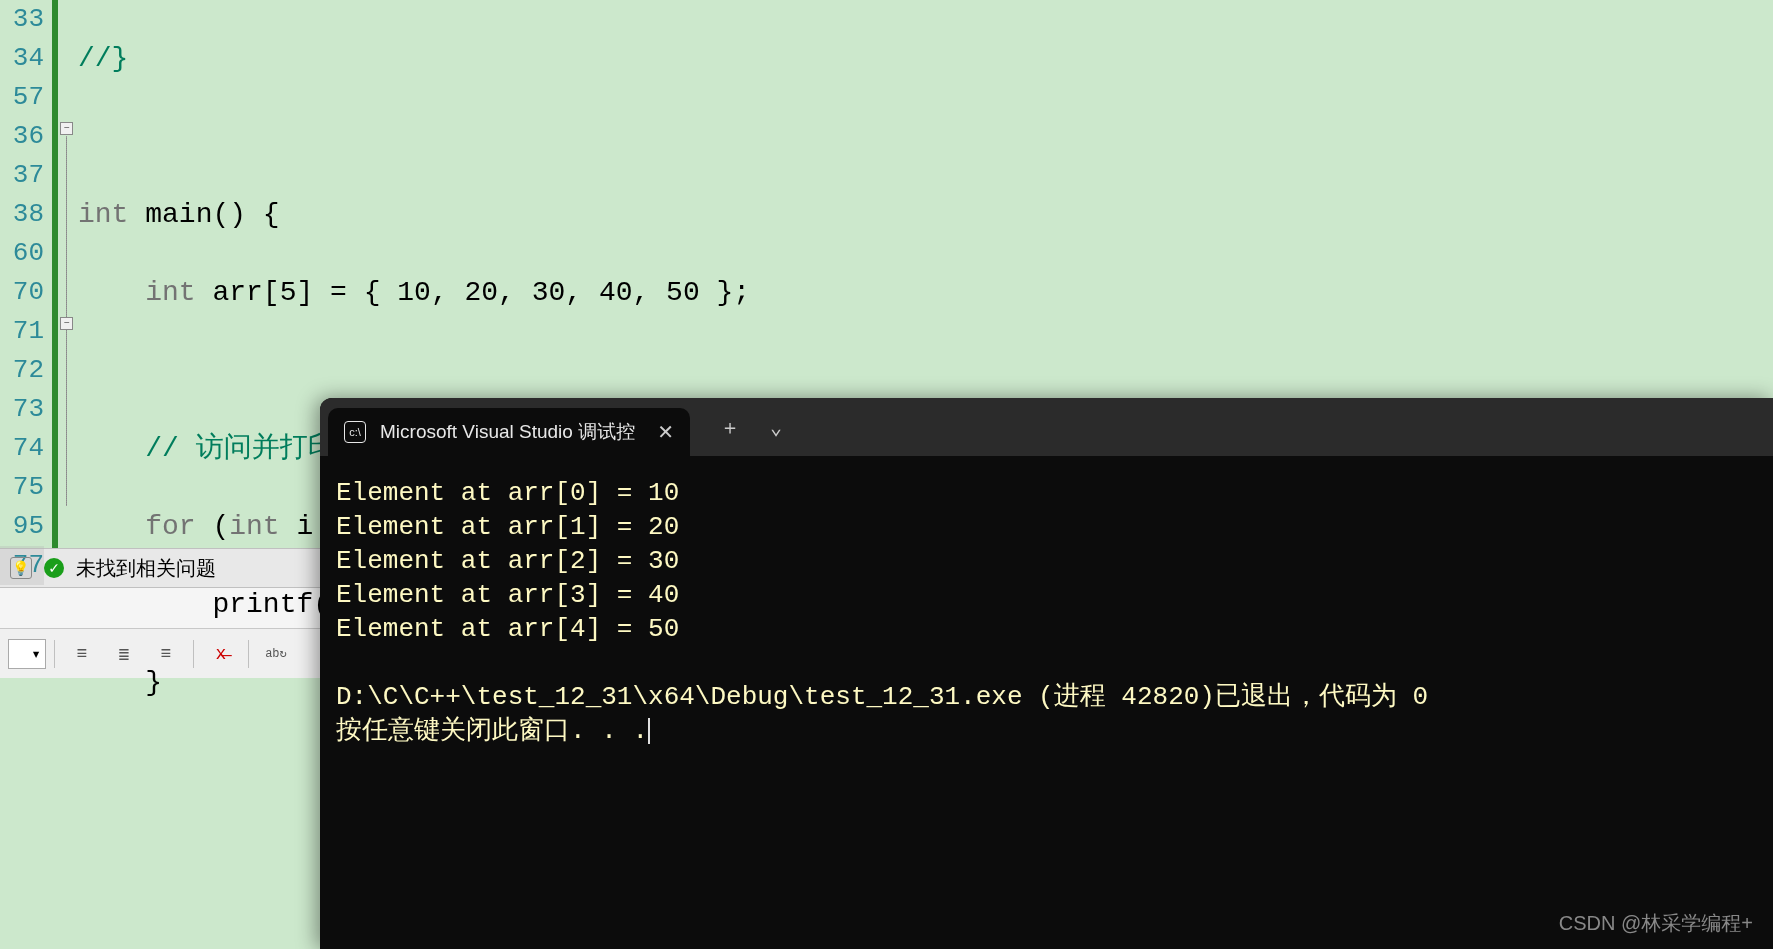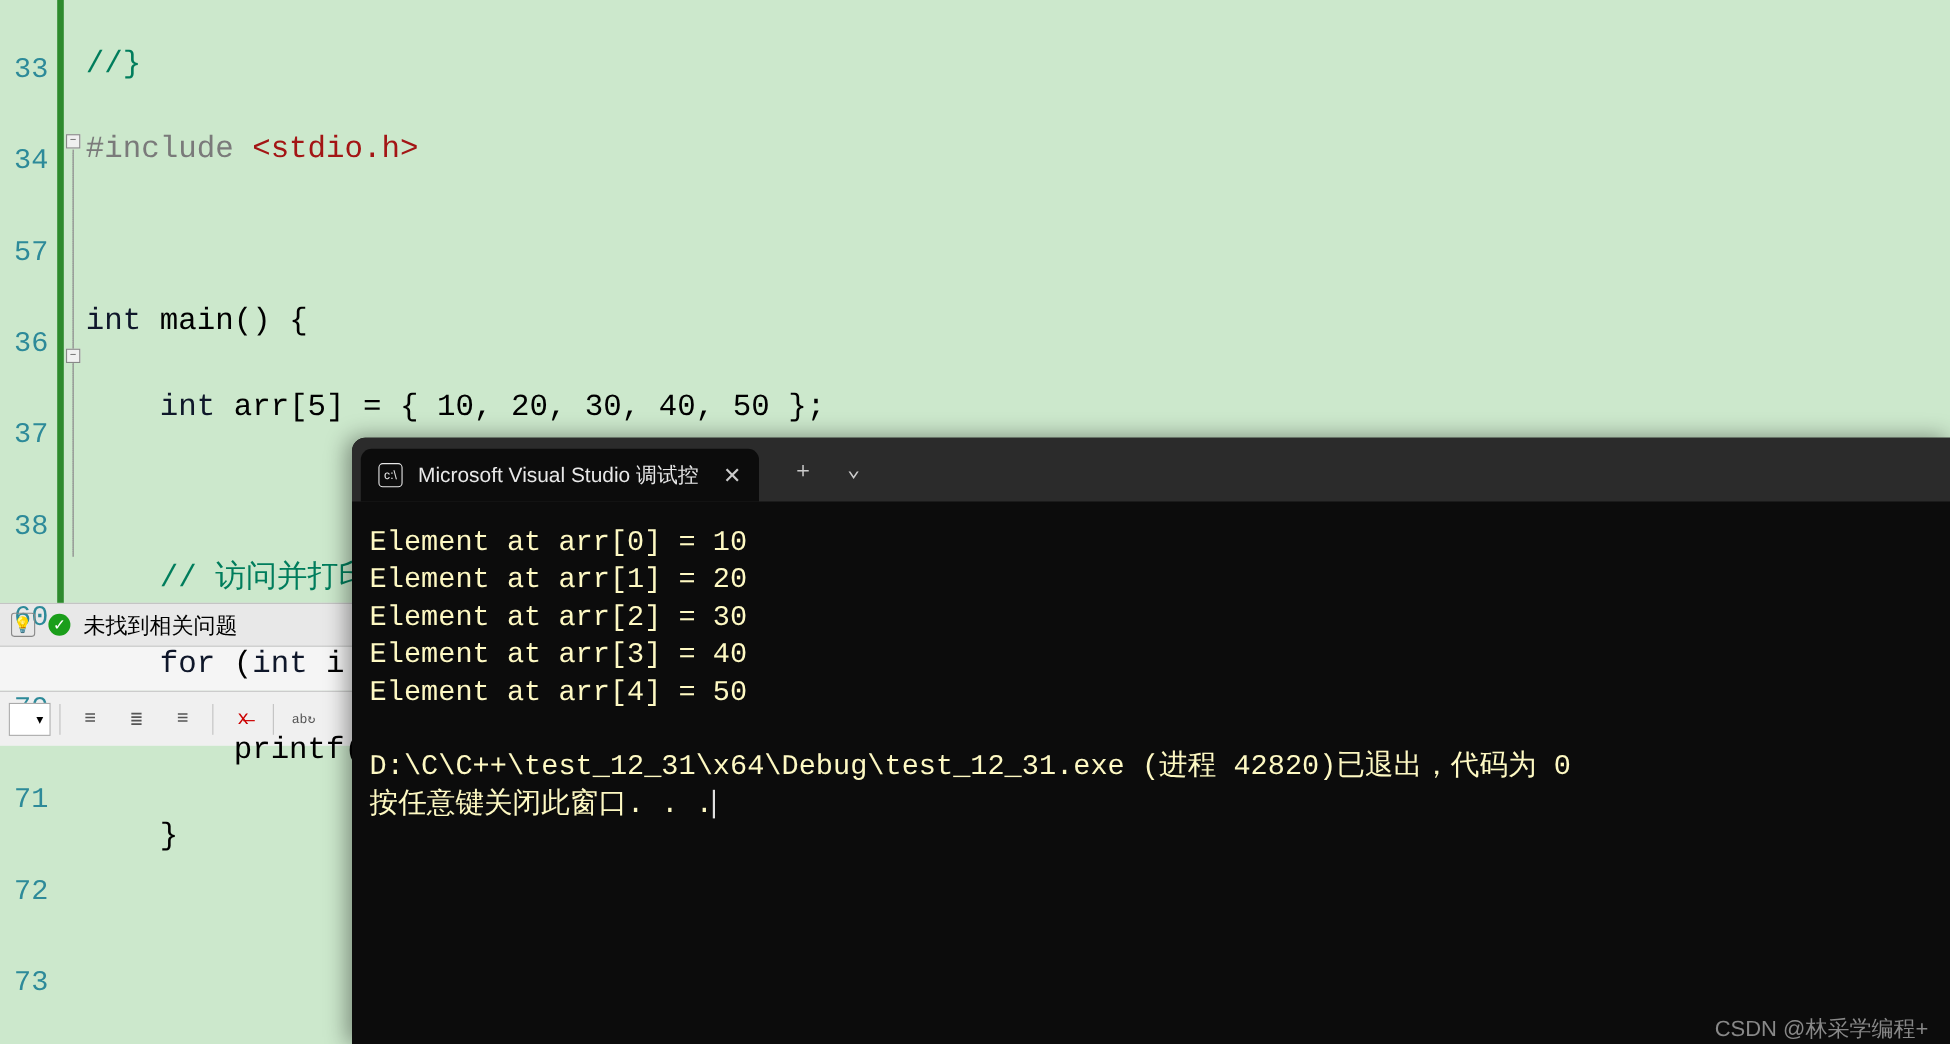--- a/index.html
+++ b/index.html
@@ -20,21 +20,21 @@
   width: 58px;
   background: #cce8cc;
   border-right: 6px solid #2d8a2d;
   text-align: right;
   padding-right: 8px;
   font-size: 26px;
   color: #2d8a99;
   line-height: 39px;
   padding-top: 0;
 }
-.gutter .ln { height: 39px; margin-top: 44px; }
+.gutter .ln { height: 39px; }
 .gutter .cur { background: rgba(180,180,180,0.3); }
 .fold-col {
   width: 20px;
   position: relative;
 }
 .fold-mark {
   position: absolute;
   left: 2px;
   width: 13px;
   height: 13px;
@@ -53,21 +53,21 @@
   border-left: 1px dotted #999;
 }
 .code {
   flex: 1;
   font-size: 28px;
   line-height: 39px;
   white-space: pre;
   color: #000;
 }
 .code .row { height: 39px; }
-.kw { color: #0f172a; }
+.kw { color: #737373; }
 .str { color: #a31515; }
 .esc { color: #a08000; }
 .cm { color: #007d5c; }
 .pp { color: #7a7a7a; }
 
 .status-bar {
   height: 40px;
   background: #e8e8e8;
   border-top: 1px solid #c0c0c0;
   border-bottom: 1px solid #c0c0c0;
@@ -182,21 +182,21 @@
 .cursor {
   display: inline-block;
   width: 2px;
   height: 26px;
   background: #e0e0e0;
   vertical-align: middle;
 }
 .watermark {
   position: absolute;
   right: 20px;
-  bottom: 0;
+  bottom: 12px;
   color: #888;
   font-family: 'Segoe UI', sans-serif;
   font-size: 20px;
 }
 </style>
 </head>
 <body>
 
 <div class="editor">
   <div class="gutter">
@@ -216,21 +216,20 @@
     <div class="ln">95</div>
     <div class="ln cur">77</div>
   </div>
   <div class="fold-col">
     <div class="fold-mark" style="top:122px">−</div>
     <div class="fold-line" style="top:136px;height:370px"></div>
     <div class="fold-mark" style="top:317px">−</div>
   </div>
   <div class="code">
 <div class="row"><span class="cm">//}</span></div>
-<div class="row"><span class="pp">#include </span><span class="str">&lt;stdio.h&gt;</span></div>
 <div class="row"></div>
 <div class="row"><span class="kw">int</span><span> main() {</span></div>
 <div class="row">    <span class="kw">int</span><span> arr[5] = { 10, 20, 30, 40, 50 };</span></div>
 <div class="row"></div>
 <div class="row">    <span class="cm">// 访问并打印数组元素</span></div>
 <div class="row">    <span class="kw">for</span><span> (</span><span class="kw">int</span><span> i = 0; i &lt; 5; i++) {</span></div>
 <div class="row">        <span>printf(</span><span class="str">"Element at arr[%d] = %d</span><span class="esc">\n</span><span class="str">"</span><span>, i, arr[i]);</span></div>
 <div class="row">    <span>}</span></div>
 <div class="row"></div>
 

